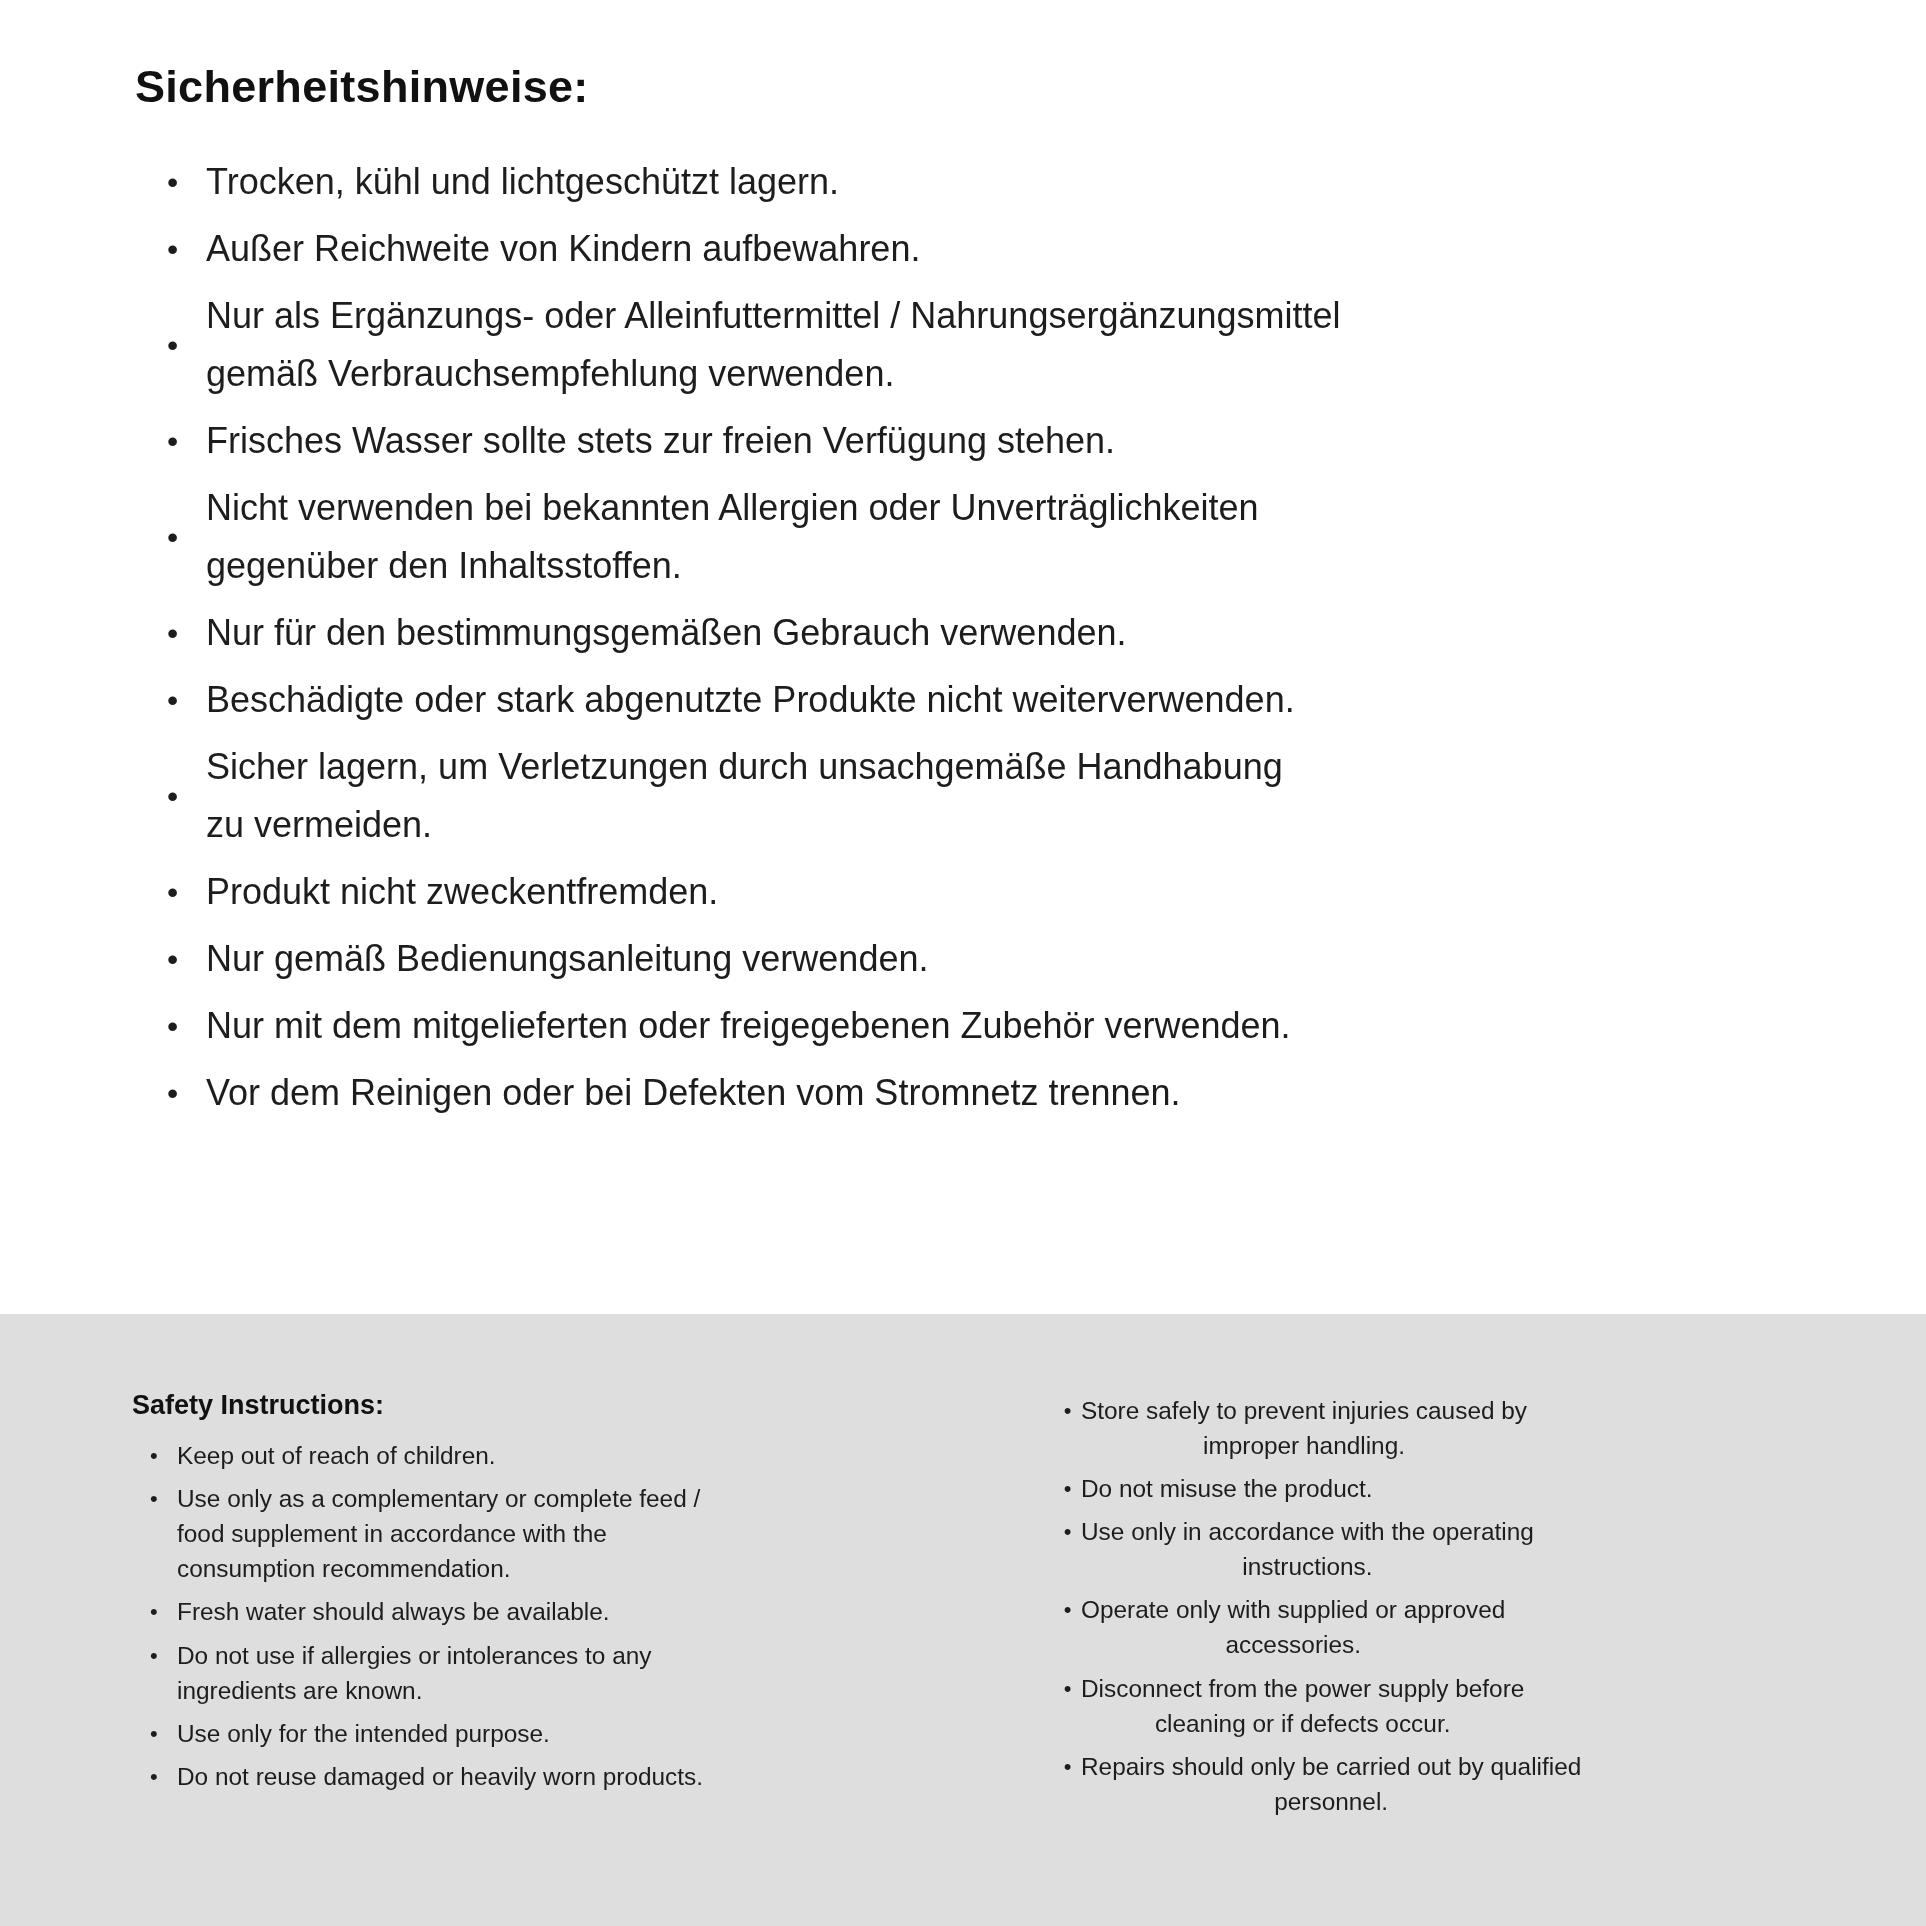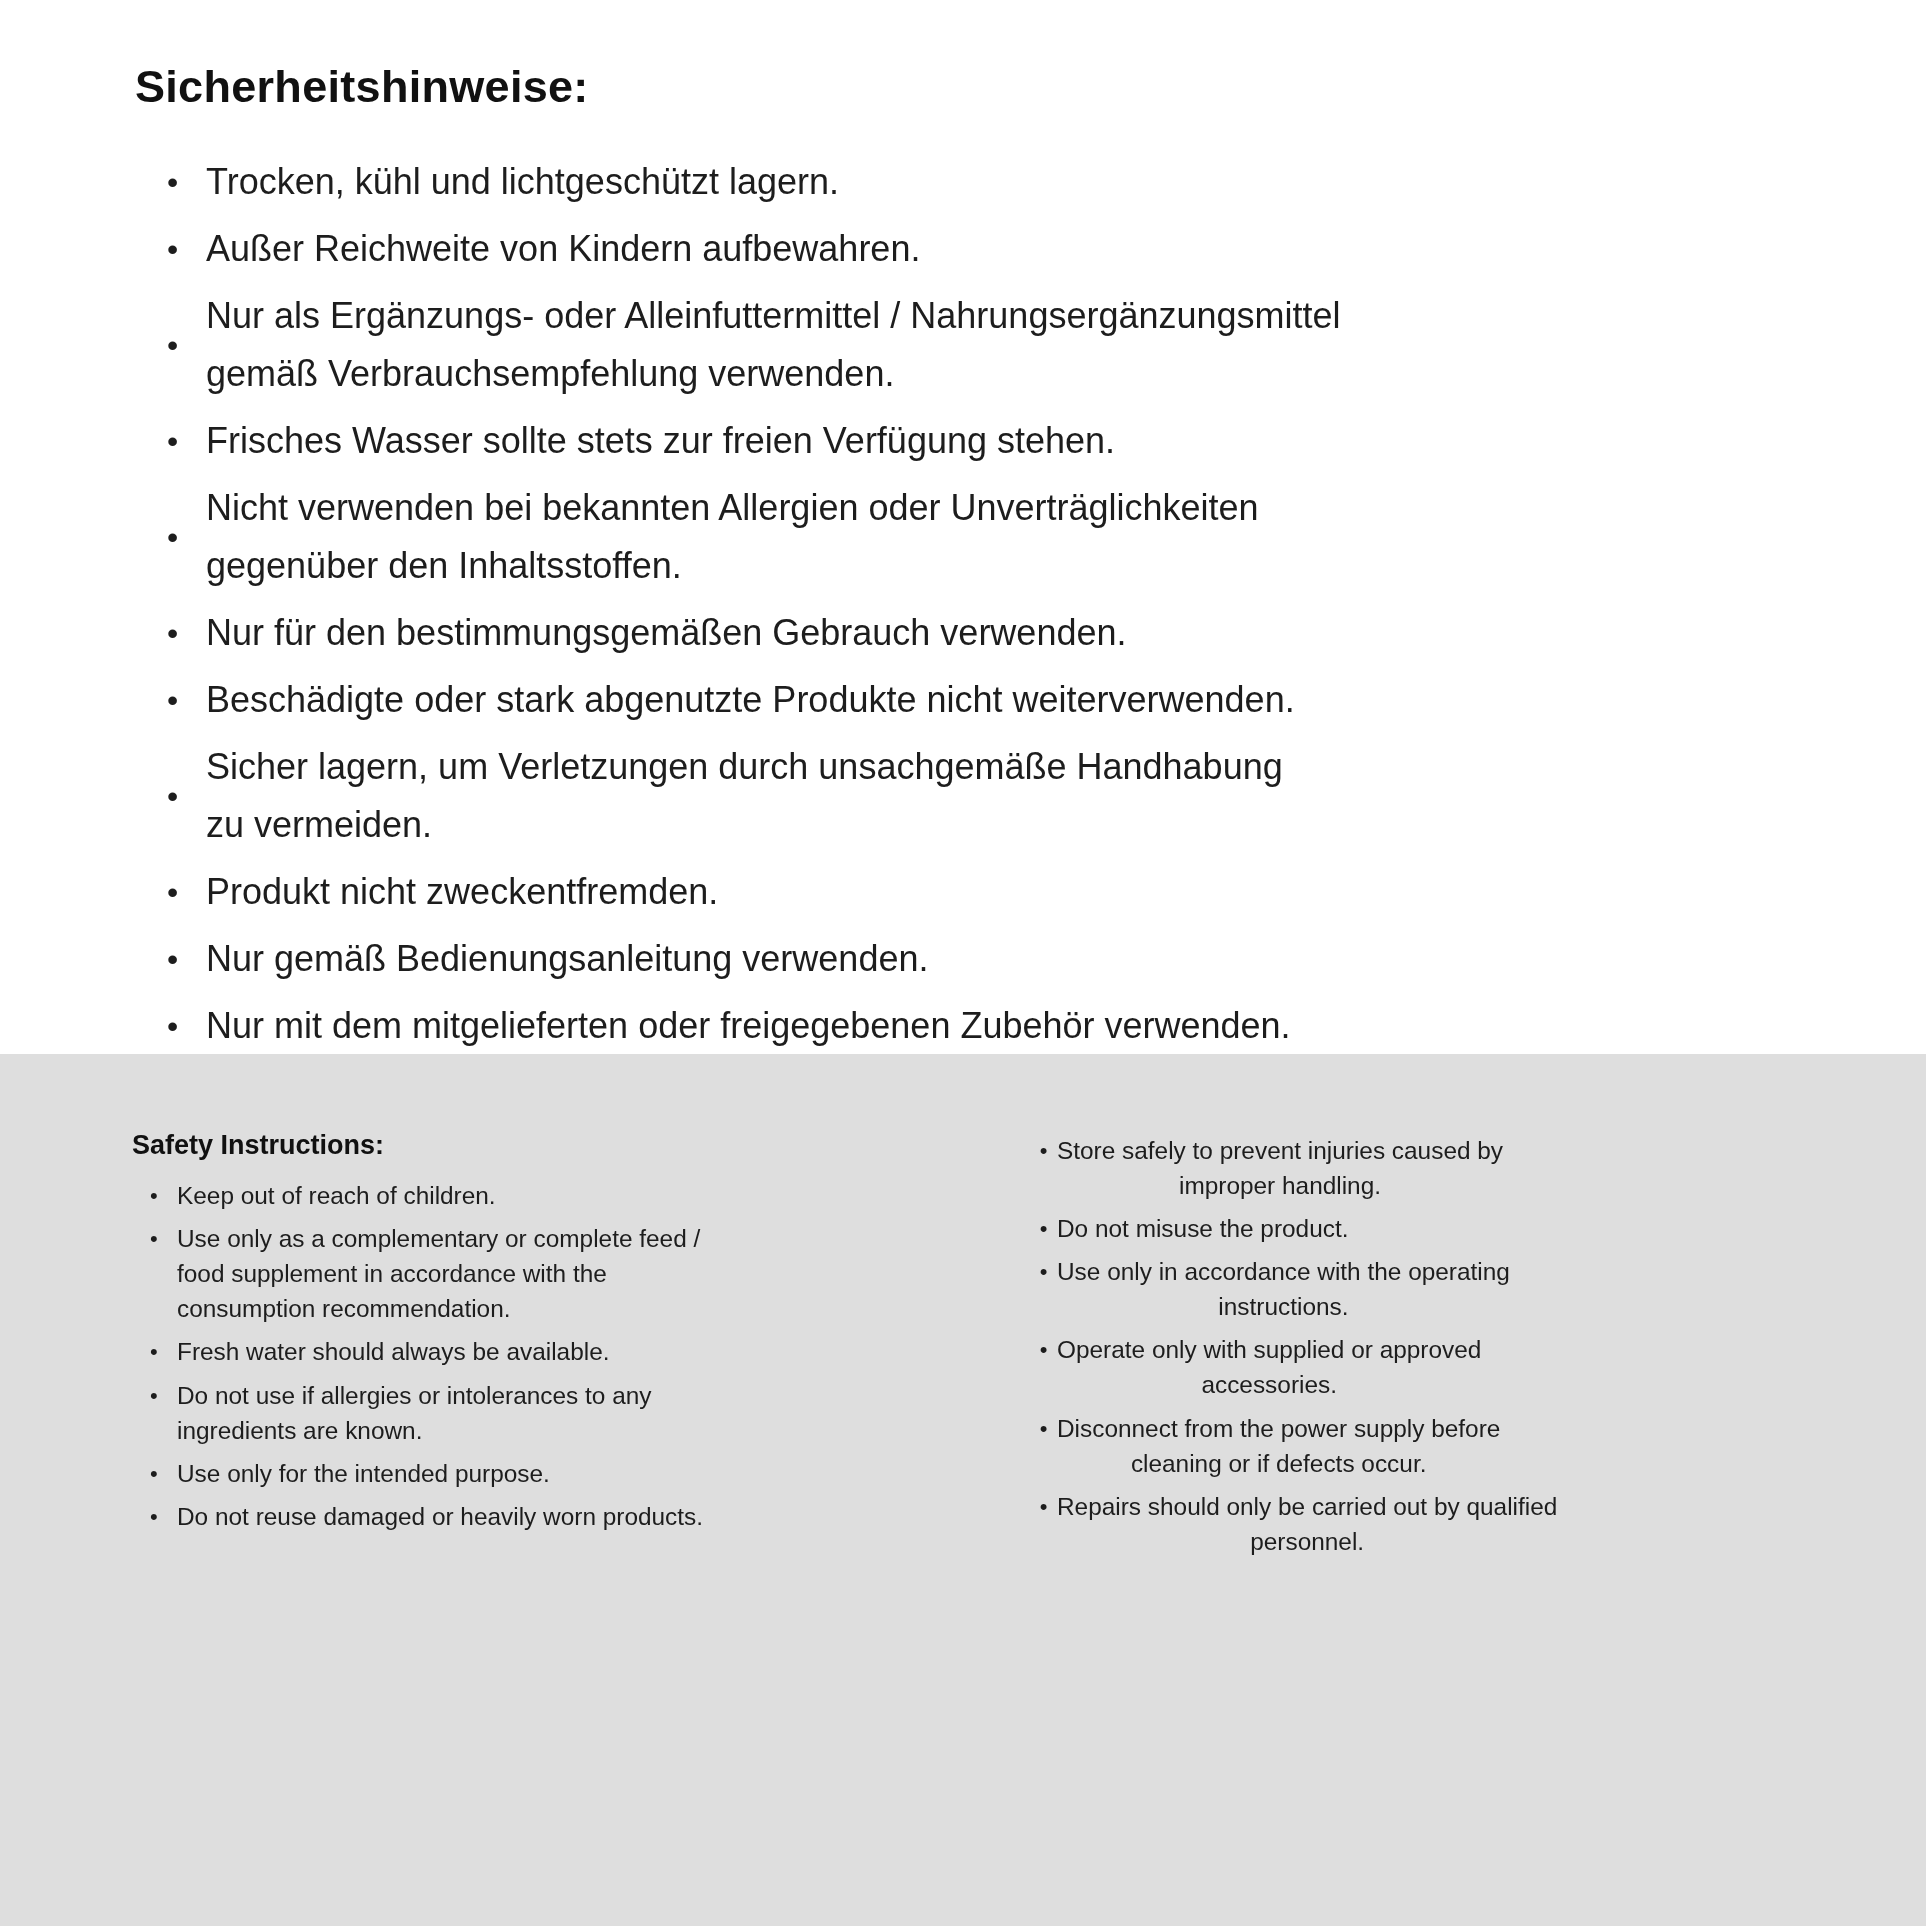--- a/index.html
+++ b/index.html
@@ -8,21 +8,21 @@
     height: 1926px;
     background: #ffffff;
     font-family: "Liberation Sans", sans-serif;
     color: #1d1d1d;
   }
   .doc { width: 1926px; height: 1926px; display: flex; flex-direction: column; }
 
   
   .german-section {
     flex: none;
-    height: 1054px;
+    height: 1314px;
     padding: 61px 96px 0 135px;
     background: #ffffff;
   }
   .german-title {
     font-size: 45px;
     font-weight: 700;
     color: #111111;
     margin-bottom: 40px;
     letter-spacing: 0.3px;
   }
@@ -45,21 +45,21 @@
     white-space: pre-wrap;
     line-height: 58px;
   }
 
   
   .english-section {
     flex: 1 1 auto;
     background: #dedede;
     padding: 76px 64px 0 132px;
     display: flex;
-    gap: 31px;
+    gap: 55px;
   }
   .col { flex: none; }
   .col-left { width: 867px; }
   .col-right { width: 822px; text-align: center; }
   .english-title {
     font-size: 27px;
     font-weight: 700;
     color: #111111;
     margin-bottom: 16.7px;
   }

